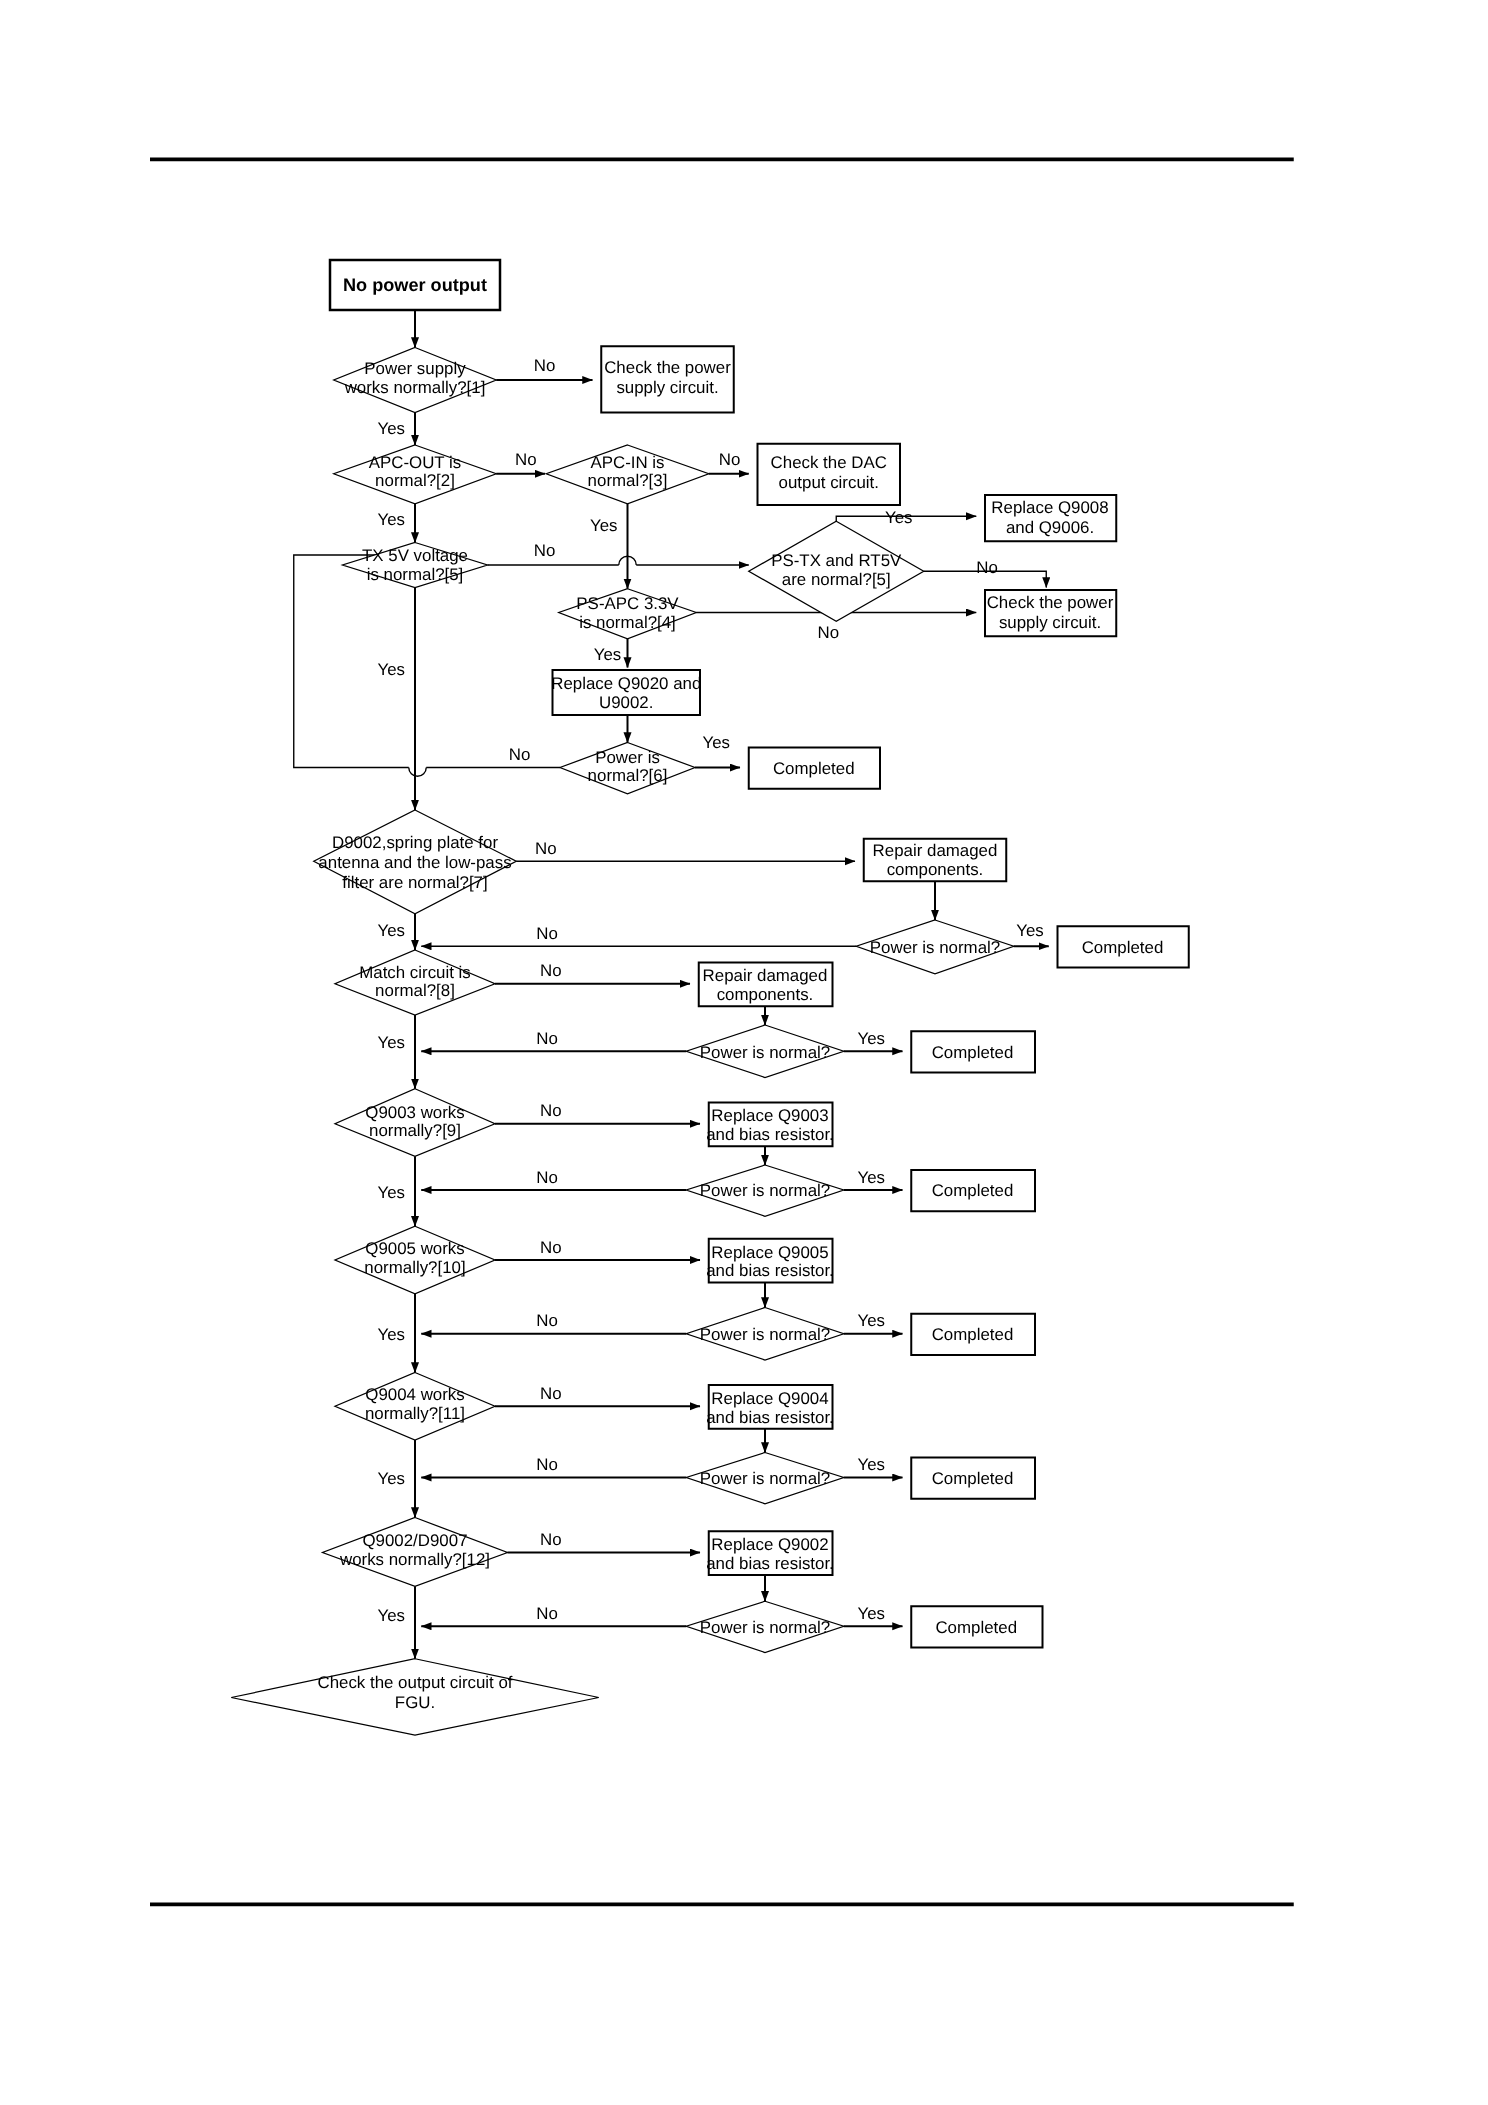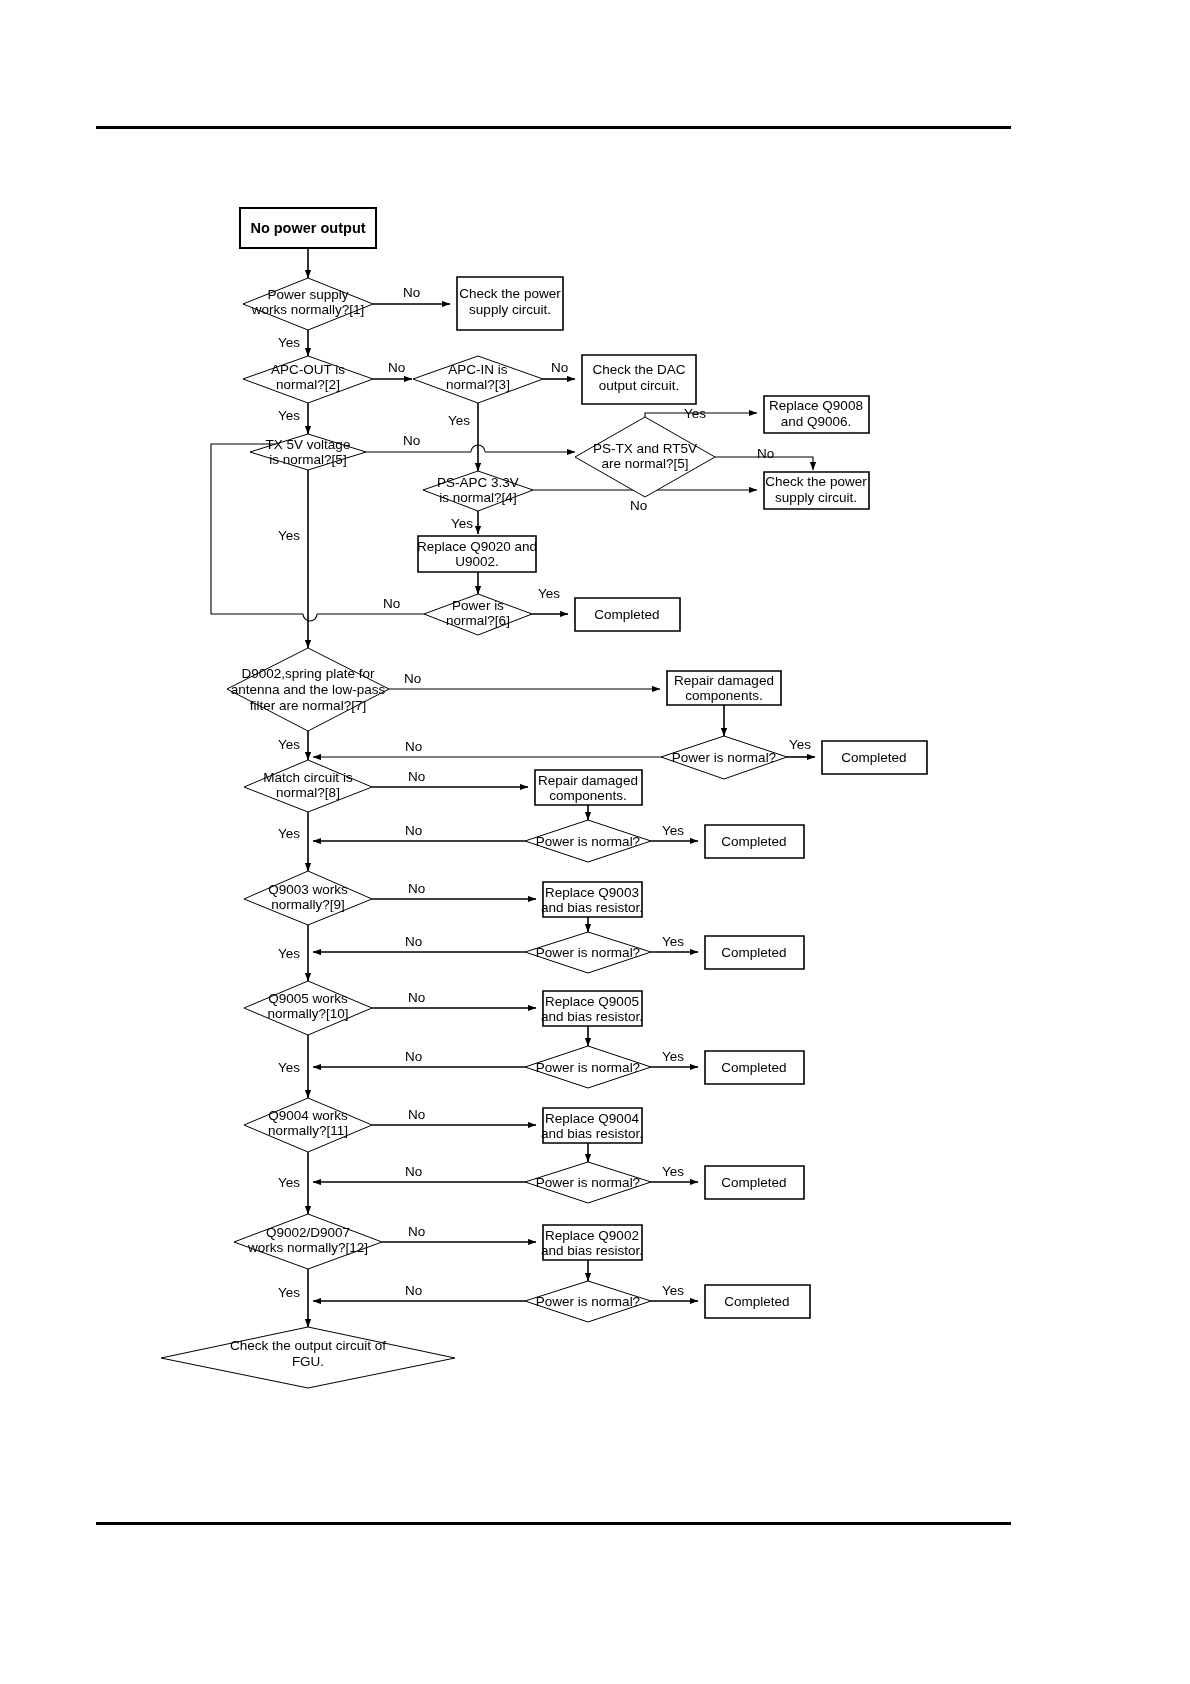--- a/index.html
+++ b/index.html
@@ -2,21 +2,21 @@
 <html><head>
 <meta charset="utf-8">
 <title>No power output troubleshooting flowchart</title>
 <style>
   html,body{margin:0;padding:0;background:#fff;}
   body{
     width:1190px;height:1684px;position:relative;overflow:hidden;
     font-family:"Liberation Sans","DejaVu Sans",sans-serif;
     color:#000;
   }
-  #page{position:absolute;inset:0;}
+  #page{position:absolute;inset:0;margin-left:24px;}
   #flow{position:absolute;left:0;top:0;width:1190px;height:1684px;}
   .rule{position:absolute;background:#000;}
   
   text{font-family:"Liberation Sans","DejaVu Sans",sans-serif;fill:#000;}
   .nodeText{font-size:13.5px;}
   .startText{font-size:14.5px;font-weight:bold;}
   .edgeText{font-size:13.5px;}
   .shape{fill:#ffffff;stroke:#000000;vector-effect:non-scaling-stroke;}
   .shape.box{stroke-width:1.6;}
   .shape.dia{stroke-width:1.0;}

